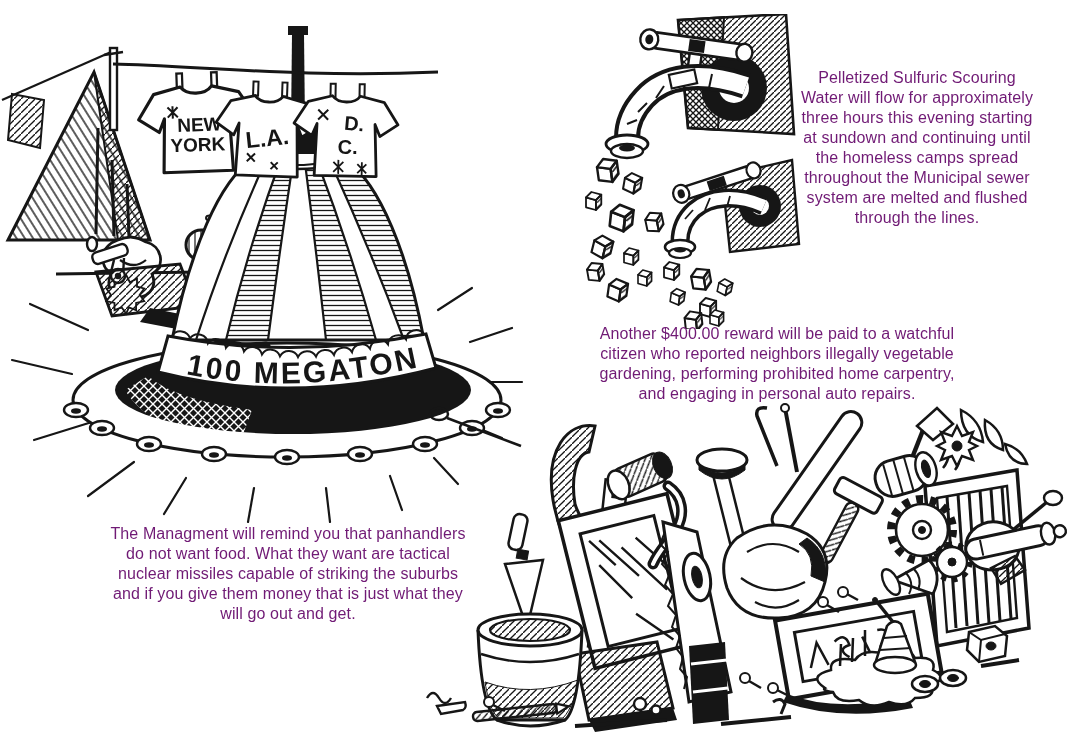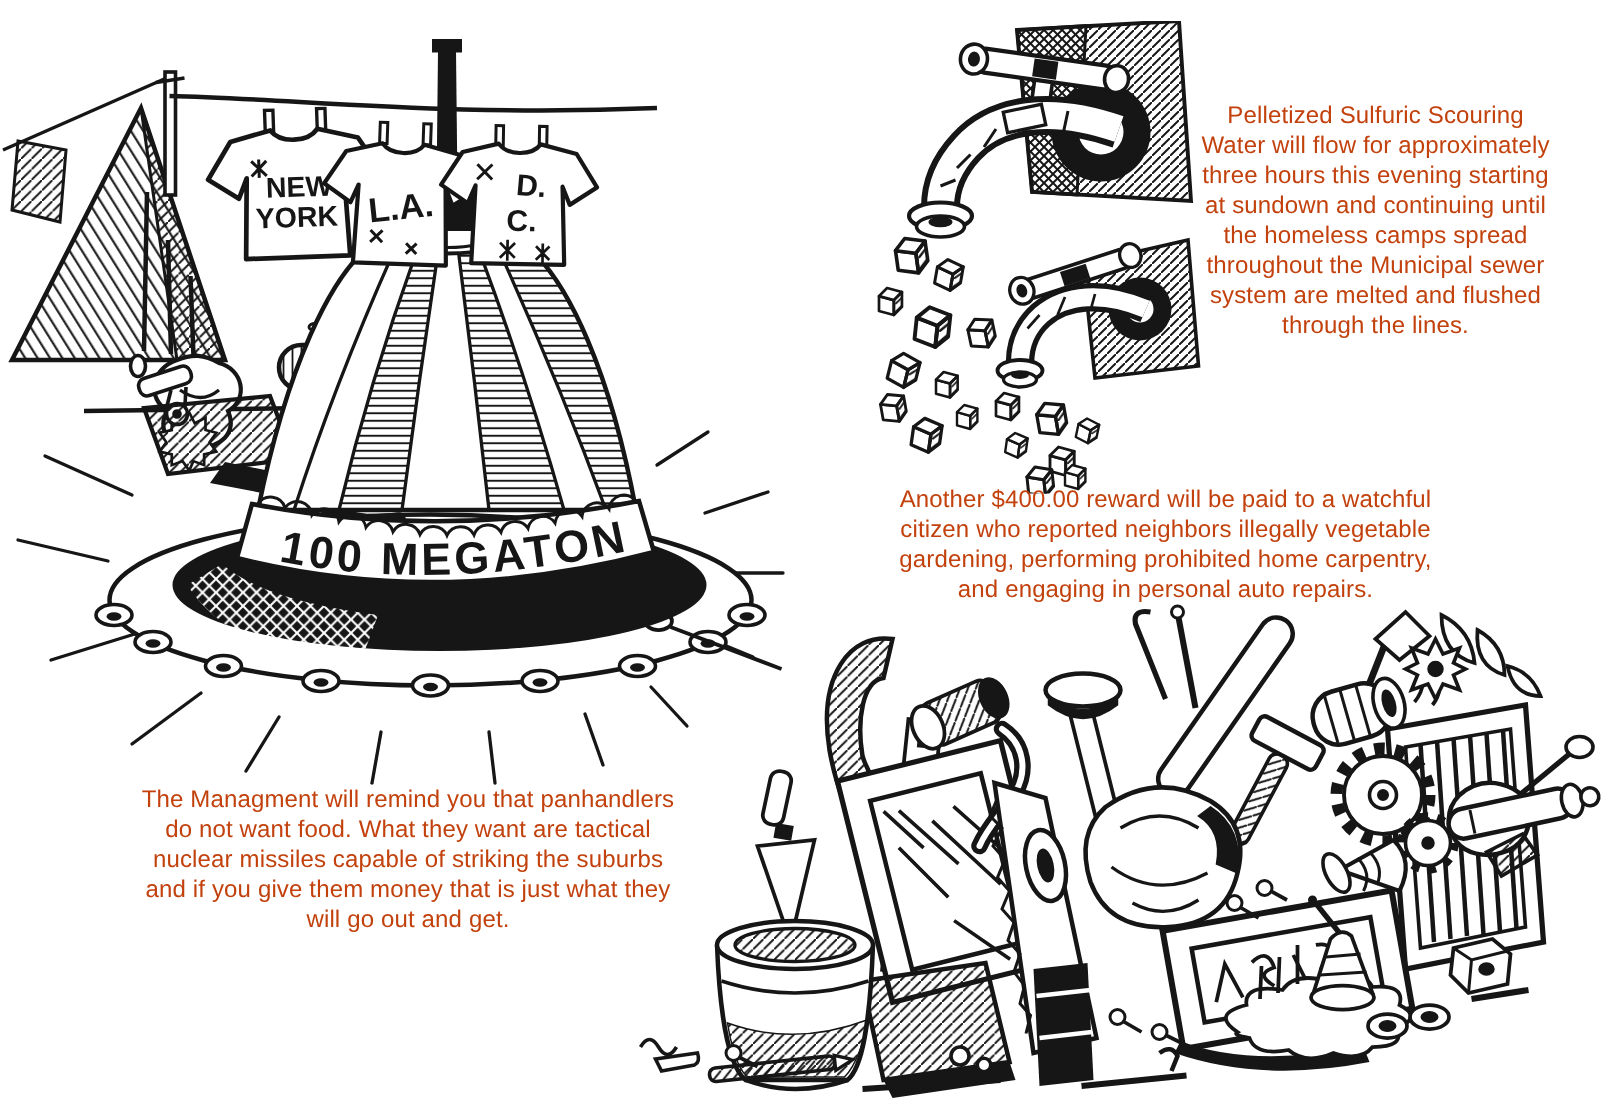--- a/index.html
+++ b/index.html
@@ -2,26 +2,26 @@
 <html><head>
 <meta charset="utf-8">
 <style>
   html,body{margin:0;padding:0;}
   body{
     width:1080px;height:745px;background:#ffffff;position:relative;overflow:hidden;
     font-family:"Liberation Sans", sans-serif;
   }
   .caption{
     position:absolute;
-    font-size:16px;line-height:20px;color:#c2410c;
+    font-size:16px;line-height:20px;color:#701a75;
     text-align:center;white-space:pre-line;letter-spacing:.1px;
   }
   #cap-sulfuric{left:783px;top:68px;width:268px;}
   #cap-reward{left:583px;top:324px;width:388px;}
-  #cap-panhandlers{left:76px;top:524px;width:392px;}
+  #cap-panhandlers{left:92px;top:524px;width:392px;}
   .art{position:absolute;}
   svg text{font-family:"Liberation Sans", sans-serif;font-weight:bold;fill:#161616;}
 </style>
 </head>
 <body>
 
 <svg class="art" style="left:0;top:8px" width="540" height="530" viewBox="0 0 540 530">
   <defs>
     <pattern id="hl" patternUnits="userSpaceOnUse" width="6" height="5">
       <line x1="0" y1="2.5" x2="6" y2="2.5" stroke="#161616" stroke-width="1.3"></line>

